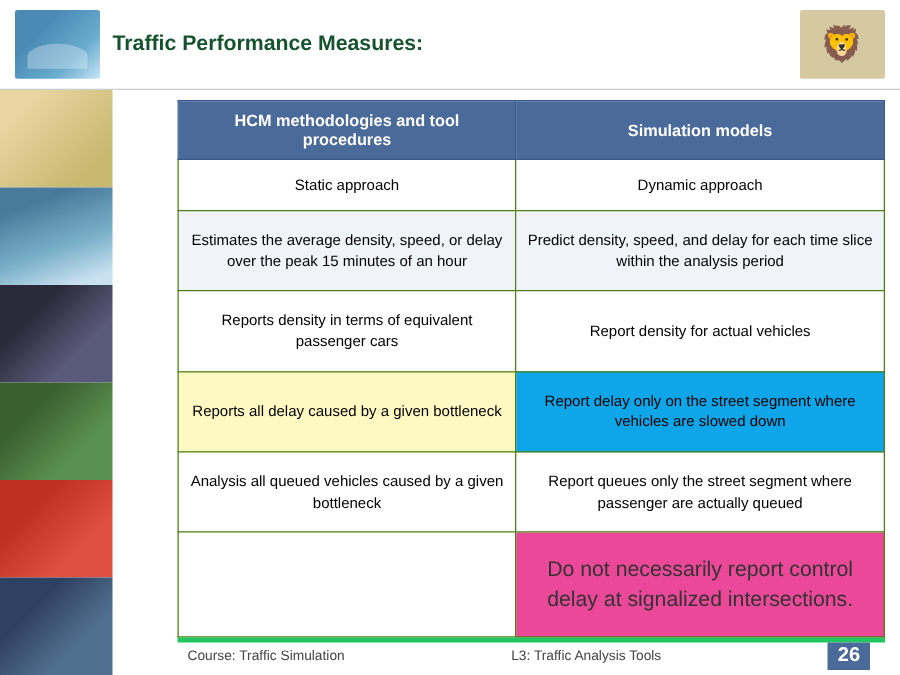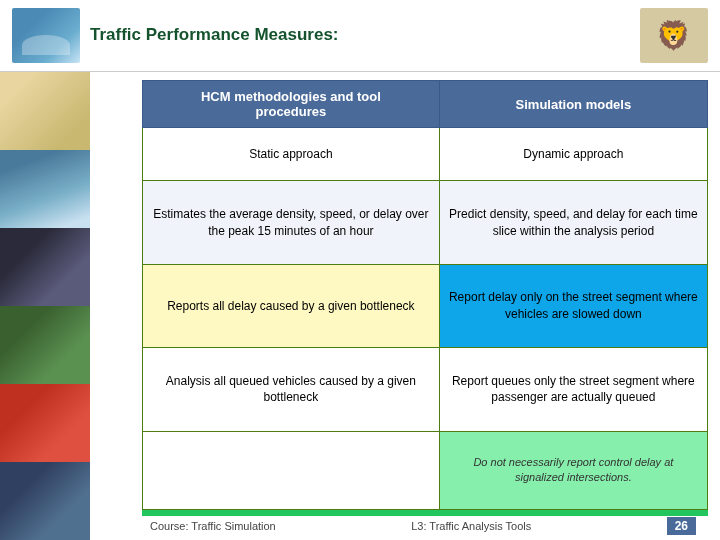--- a/index.html
+++ b/index.html
@@ -146,42 +146,41 @@
       border-radius: 31px;
     }
     .row-highlight-left {
       background: #fef9c3;
     }
     .row-highlight-right {
       background: #0ea5e9;
       color: #000;
     }
     .row-note {
-      background: #86efac;
-      font-size: 11px;
+      background: #ec4899;
+      font-size: 17px;
       color: #333;
-      font-style: italic;
     }
 
     
     .footer {
       display: flex;
       justify-content: space-between;
       align-items: center;
       padding: 4px 12px 4px 8px;
       font-size: 11px;
       color: #444;
-      border-top: 6px solid #22c55e;
+      border-top: 4px solid #22c55e;
       height: 26px;
     }
     .page-num {
       background: #4a6a9a;
       color: #fff;
       padding: 2px 8px;
-      font-size: 12px;
+      font-size: 16px;
       font-weight: bold;
     }
   </style>
 </head>
 <body>
 
 <div class="header">
   <div class="header-img-left"></div>
   <div class="header-title">
     <h1>
@@ -218,20 +217,24 @@
         <tr class="row-light">
           <td>Static approach</td>
           <td>Dynamic approach</td>
         </tr>
 
         <tr class="row-mid">
           <td>Estimates the average density, speed, or delay over the peak 15 minutes of an hour</td>
           <td>Predict density, speed, and delay for each time slice within the analysis period</td>
         </tr>
 
+        <tr class="row-light">
+          <td>Reports density in terms of equivalent passenger cars</td>
+          <td>Report density for actual vehicles</td>
+        </tr>
 
         <tr>
           <td class="row-highlight-left">Reports all delay caused by a given bottleneck</td>
           <td class="row-highlight-right">Report delay only on the street segment where vehicles are slowed down</td>
         </tr>
 
         <tr class="row-light">
           <td>Analysis all queued vehicles caused by a given bottleneck</td>
           <td>Report queues only the street segment where passenger are actually queued</td>
         </tr>

